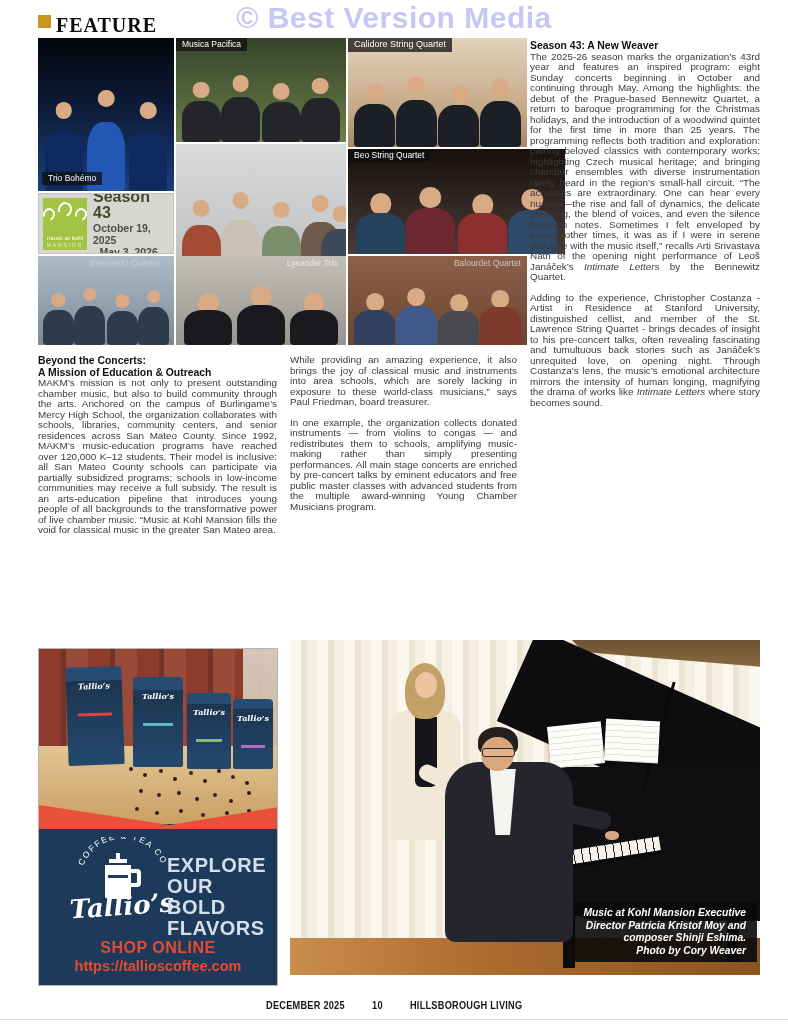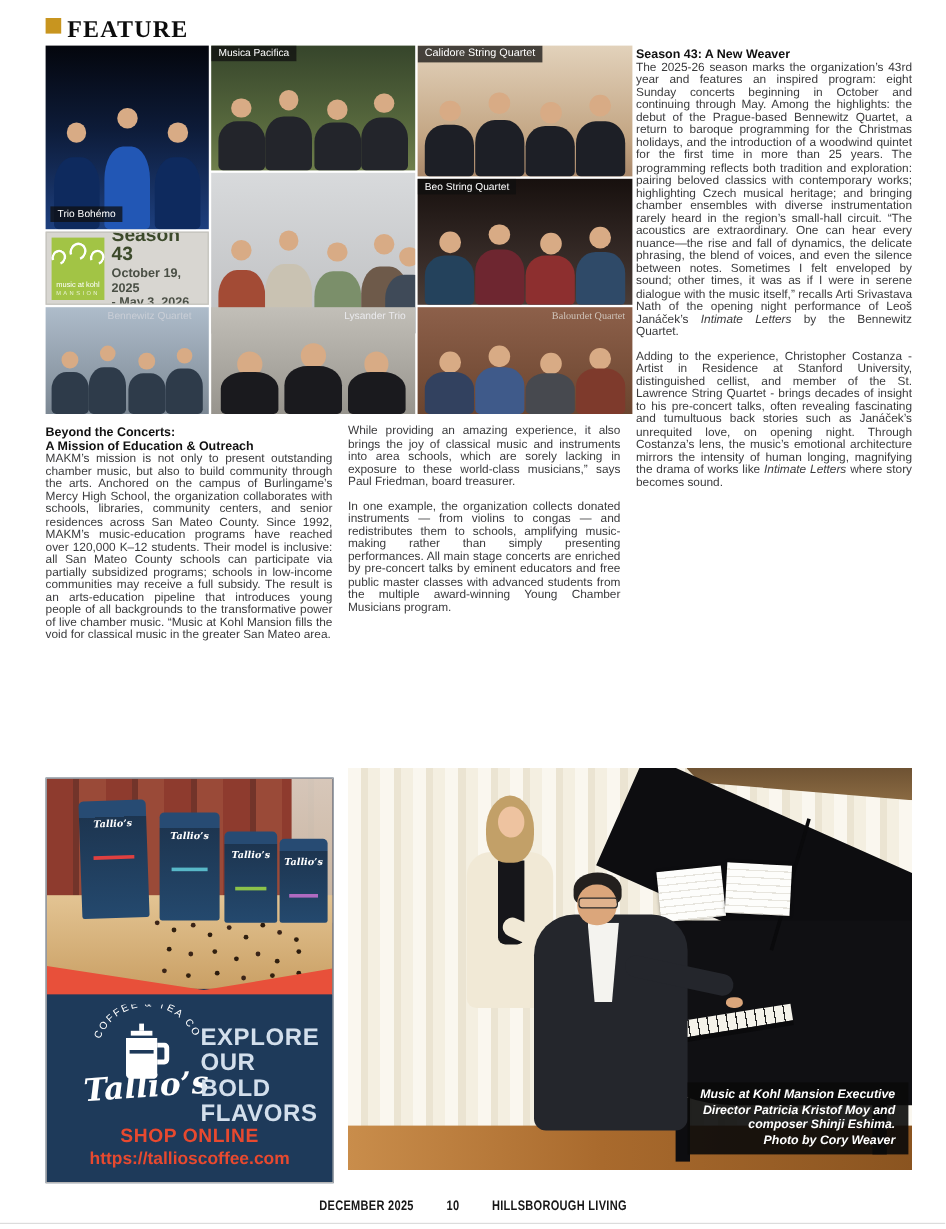--- a/index.html
+++ b/index.html
@@ -15,21 +15,21 @@
                  letter-spacing:1px;color:#0c0c0c;margin:0;line-height:1;}
 
   
   .collage{position:absolute;left:38px;top:38px;width:489px;height:307px;background:#fff;}
   .tile{position:absolute;overflow:hidden;}
   .t-trio{left:0;top:0;width:136px;height:153px;background:linear-gradient(180deg,#04060d,#0d1b38 45%,#1d3f7e);}
   .t-musica{left:138px;top:0;width:170px;height:104px;background:linear-gradient(180deg,#36452b,#55663c 60%,#6f7f4c);}
   .t-calidore{left:310px;top:0;width:179px;height:109px;background:linear-gradient(180deg,#e2d2bb,#c3a583 70%,#a8876a);}
   .t-badge{left:0;top:155px;width:136px;height:61px;background:#d8d6d1;display:flex;align-items:center;padding:4px;box-sizing:border-box;border:1px solid #c4c2bc;}
   .t-wind{left:138px;top:106px;width:170px;height:134px;background:linear-gradient(180deg,#d8dadc,#bdbec0);}
-  .t-beo{left:310px;top:111px;width:179px;height:105px;background:linear-gradient(180deg,#17100e,#3a2e2a 70%,#4a3c36);}
+  .t-beo{left:310px;top:111px;width:179px;height:105px;background:linear-gradient(180deg,#17100e,#3a2e2a 70%,#4a3c36);padding-left:38px;}
   .t-bennewitz{left:0;top:218px;width:136px;height:89px;background:linear-gradient(180deg,#aebcca,#7c8894);}
   .t-lysander{left:138px;top:218px;width:170px;height:89px;background:linear-gradient(180deg,#c2bfb8,#97948d);}
   .t-balourdet{left:310px;top:218px;width:179px;height:89px;background:linear-gradient(180deg,#8d604a,#6b452f);}
 
   .ppl{position:absolute;inset:0;}
   .pp{position:absolute;bottom:0;width:26%;height:58%;--skin:#d8ab85;--cloth:#1d1f26;}
   .pp::before{content:"";position:absolute;top:0;left:50%;transform:translateX(-50%);
               width:38%;aspect-ratio:1/1;border-radius:50%;background:var(--skin);}
   .pp::after{content:"";position:absolute;top:32%;left:6%;right:6%;bottom:0;
              border-radius:40% 40% 4px 4px;background:var(--cloth);}
@@ -63,21 +63,21 @@
 
   .lbl{position:absolute;font-size:8.5px;color:#fff;white-space:nowrap;line-height:1.1;}
   .chip{background:rgba(15,15,15,.74);padding:2px 6px;}
   .lbl-trio{left:4px;bottom:6px;}
   .lbl-musica{left:0;top:0;}
   .lbl-calidore{left:0;top:0;font-size:9px;}
   .lbl-wind{left:8px;bottom:5px;text-shadow:0 0 2px rgba(0,0,0,.6);}
   .lbl-beo{left:0;top:0;}
   .lbl-bennewitz{left:38%;top:3px;color:#c9ced6;}
   .lbl-lysander{right:8px;top:3px;color:#e9e9ec;}
-  .lbl-balourdet{right:6px;top:3px;color:#cfc4ba;font-family:Liberation Serif, serif;}
+  .lbl-balourdet{right:6px;top:3px;color:#cfc4ba;}
 
   
   .badge-logo{width:44px;height:52px;background:#a2c445;position:relative;flex:0 0 auto;}
   .curls{position:absolute;top:4px;left:0;right:0;height:28px;display:flex;justify-content:center;gap:3px;}
   .curl{width:9px;height:9px;border:2px solid #fff;border-radius:50%;border-bottom-color:transparent;transform:rotate(25deg);margin-top:6px;}
   .curl:nth-child(2){margin-top:0;width:11px;height:11px;}
   .logo-t1{position:absolute;bottom:9px;left:0;right:0;text-align:center;font-size:6.2px;color:#fff;}
   .logo-t2{position:absolute;bottom:2px;left:0;right:0;text-align:center;font-size:4.8px;letter-spacing:2px;color:#e9f2d2;}
   .badge-text{padding-left:6px;}
   .b-title{font-size:16px;font-weight:700;color:#3c4a2b;line-height:1.05;}
@@ -176,20 +176,21 @@
   .footer{position:absolute;left:0;right:0;top:999px;display:flex;justify-content:center;}
   .footer-inner{display:flex;gap:34px;transform:scaleX(.8);font-weight:700;font-size:11.5px;
                 color:#161616;letter-spacing:.3px;}
   .bottom-rule{position:absolute;left:0;right:0;top:1019px;height:1px;background:#dcdcdc;}
 </style>
 </head>
 <body>
 
 <div class="page">
 
+  <div class="watermark">© Best Version Media</div>
 
   <div class="feature-head">
     <span class="feature-sq"></span>
     <h1 class="feature-title">FEATURE</h1>
   </div>
 
   <div class="collage">
     <div class="tile t-trio">
       <div class="ppl ppl-3">
           <i class="pp"></i>

